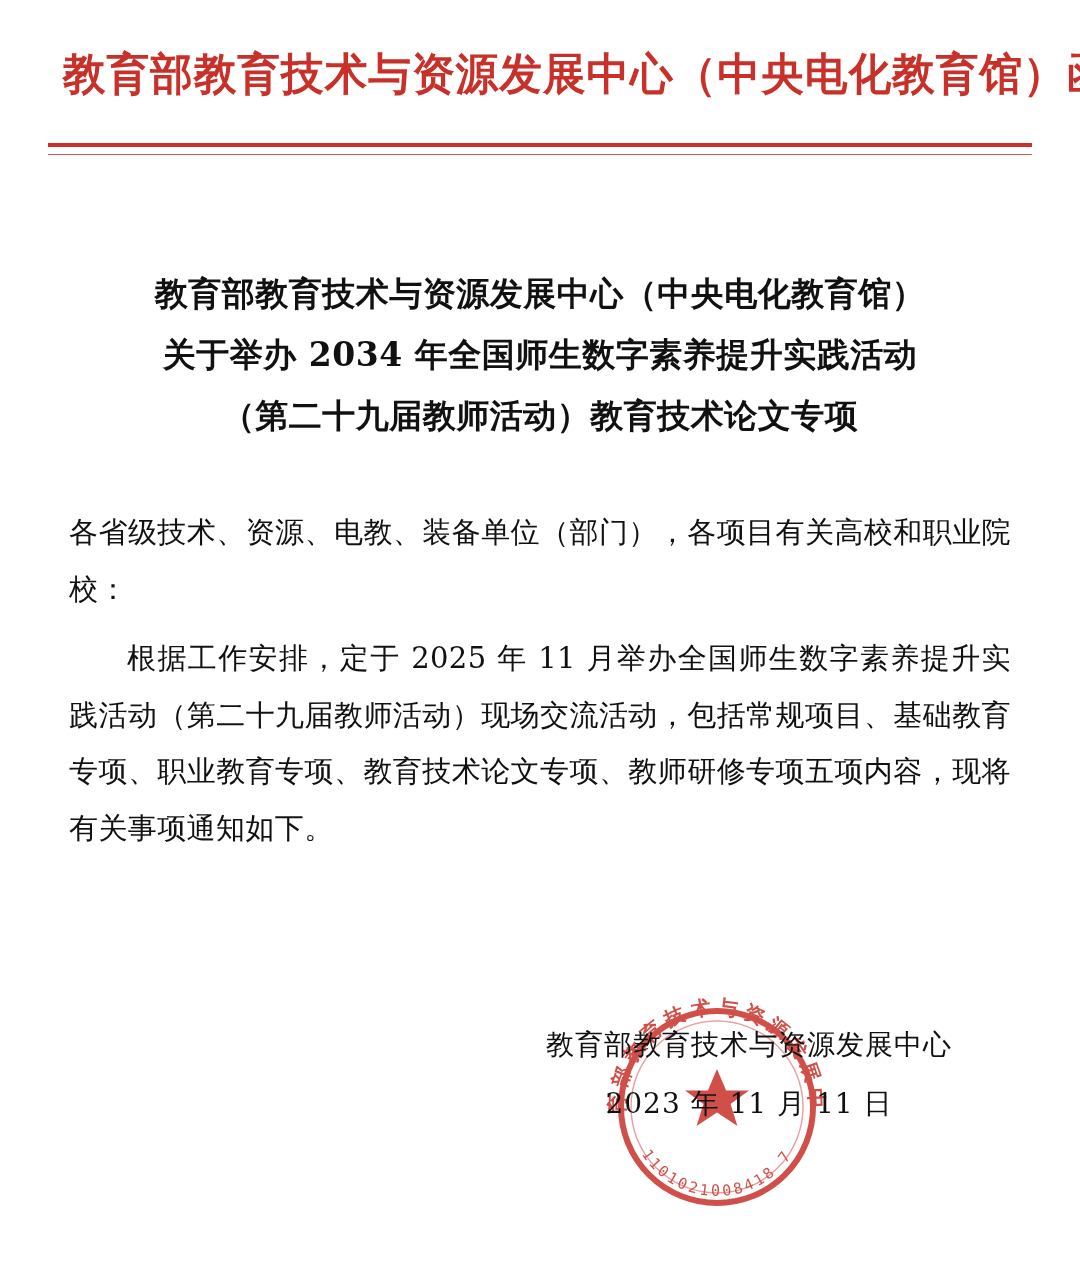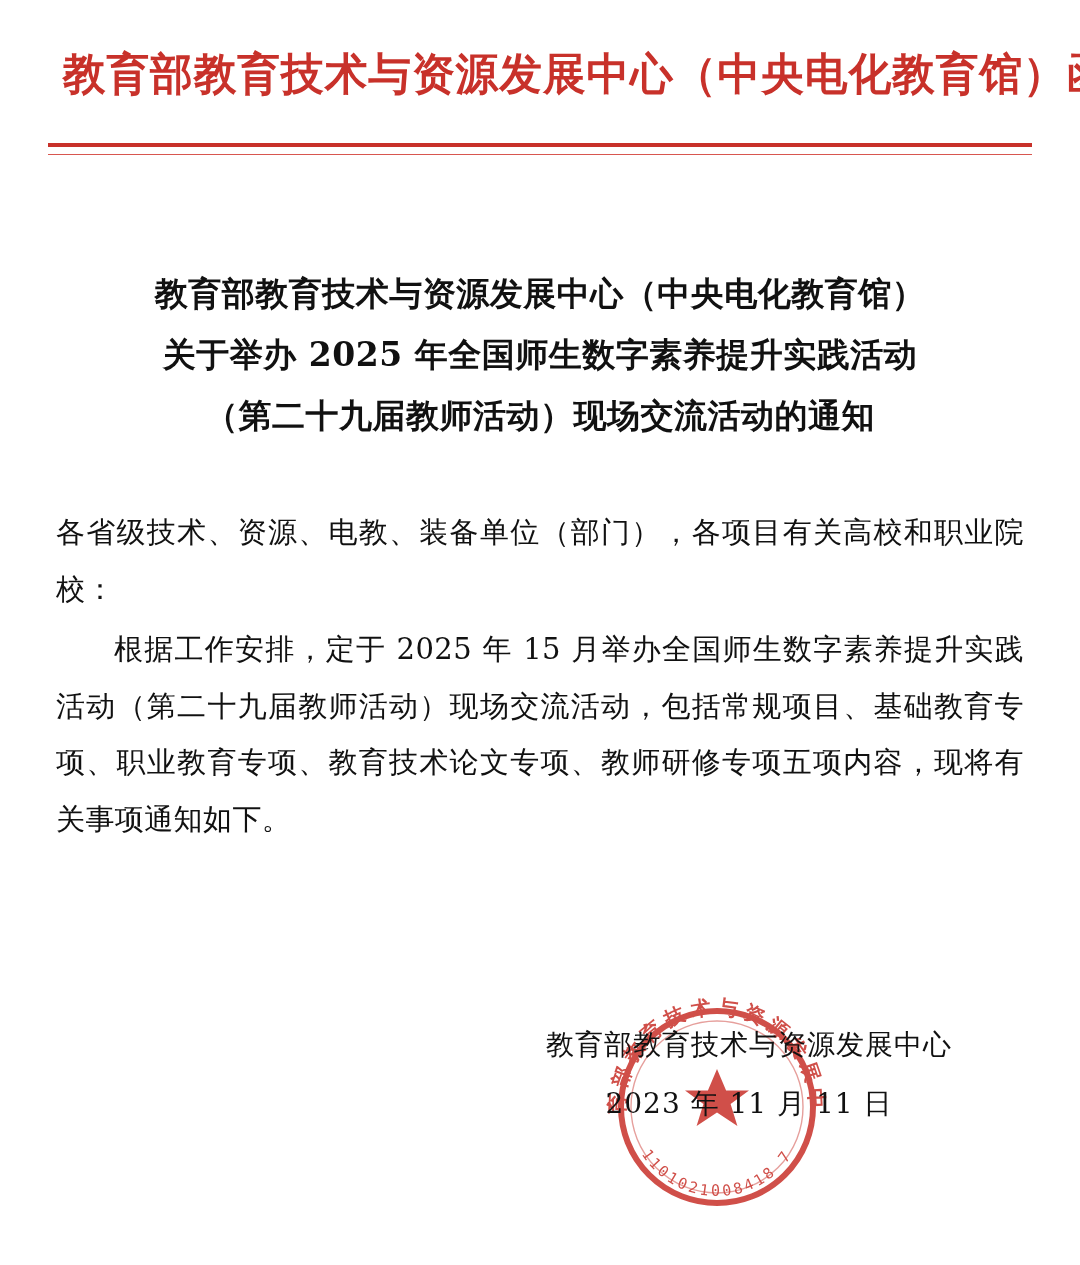--- a/index.html
+++ b/index.html
@@ -71,21 +71,21 @@
   
   .body-block {
     margin-top: 58px;
     font-size: 29px;
     line-height: 1.95;
     letter-spacing: 0.4px;
     color: #111;
     padding: 0 8px;
   }
   .body-block p {
-    margin: 0;
+    margin: 13px;
     text-align: justify;
     text-justify: inter-ideograph;
   }
   .body-block p.indent {
     text-indent: 2em;
     margin-top: 4px;
   }
 
   
   .signature {
@@ -123,27 +123,27 @@
   <div class="letterhead">
     <div class="letterhead-title">教育部教育技术与资源发展中心（中央电化教育馆）函件</div>
     <div class="letterhead-rule-wrap">
       <div class="letterhead-rule-thick"></div>
       <div class="letterhead-rule-thin"></div>
     </div>
   </div>
 
   <div class="doc-title">
     <span class="tline">教育部教育技术与资源发展中心（中央电化教育馆）</span>
-    <span class="tline">关于举办 2025 年全国师生数字素养提升实践活动</span>
-    <span class="tline">（第二十九届教师活动）现场交流活动的通知</span>
+    <span class="tline">关于举办 2034 年全国师生数字素养提升实践活动</span>
+    <span class="tline">（第二十九届教师活动）教育技术论文专项</span>
   </div>
 
   <div class="body-block">
     <p>各省级技术、资源、电教、装备单位（部门），各项目有关高校和职业院校：</p>
-    <p class="indent">根据工作安排，定于 2025 年 15 月举办全国师生数字素养提升实践活动（第二十九届教师活动）现场交流活动，包括常规项目、基础教育专项、职业教育专项、教育技术论文专项、教师研修专项五项内容，现将有关事项通知如下。</p>
+    <p class="indent">根据工作安排，定于 2025 年 11 月举办全国师生数字素养提升实践活动（第二十九届教师活动）现场交流活动，包括常规项目、基础教育专项、职业教育专项、教育技术论文专项、教师研修专项五项内容，现将有关事项通知如下。</p>
   </div>
 
   <div class="seal">
     <svg width="258" height="258" viewBox="0 0 258 258" xmlns="http://www.w3.org/2000/svg">
       <defs>
         <path id="sealTopArc" d="M 36,129 A 93,93 0 0 1 222,129"></path>
         <path id="sealBottomArc" d="M 40,129 A 89,89 0 0 0 218,129"></path>
       </defs>
       <g stroke="#c8312a" fill="none">
         <circle cx="129" cy="129" r="96" stroke-width="6"></circle>

